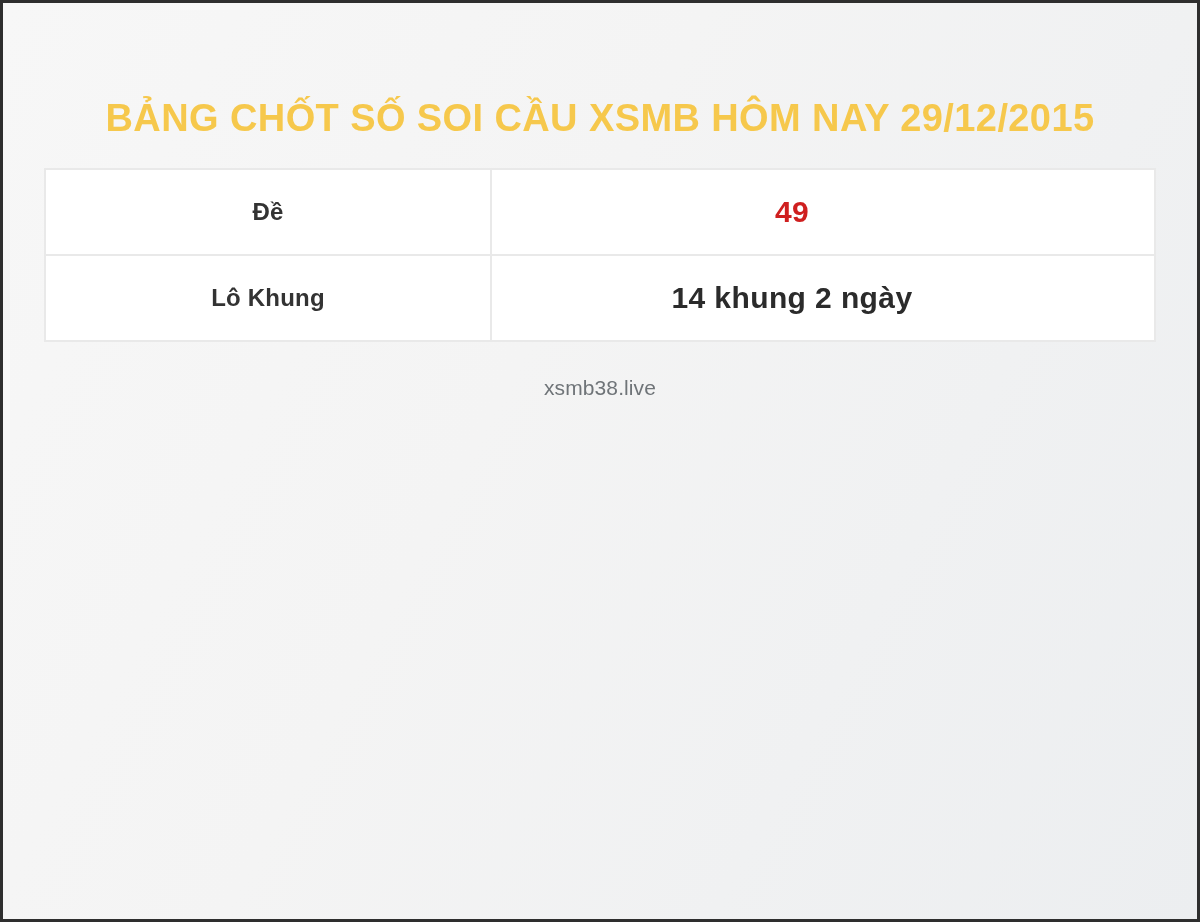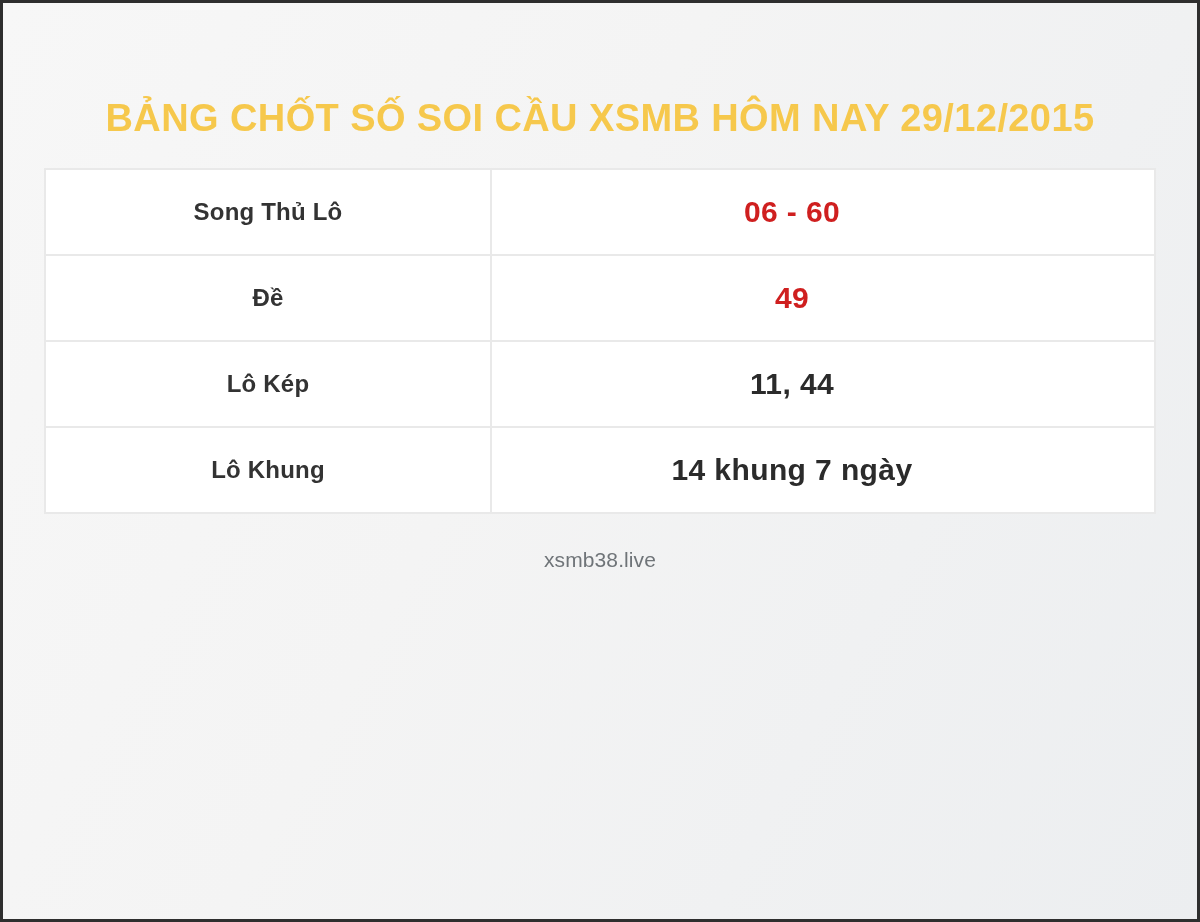--- a/index.html
+++ b/index.html
@@ -93,34 +93,26 @@
 <body>
 
 <div id="page">
 
   <h1 id="title">BẢNG CHỐT SỐ SOI CẦU XSMB HÔM NAY 29/12/2015</h1>
 
   <div id="table-wrap">
     <table id="chot-so-table">
       <tbody id="table-body">
           <tr>
-            <td class="label-cell">Song Thủ Lô</td>
-            <td class="value-cell accent">06 - 60</td>
-          </tr>
-          <tr>
             <td class="label-cell">Đề</td>
             <td class="value-cell accent">49</td>
           </tr>
           <tr>
-            <td class="label-cell">Lô Kép</td>
-            <td class="value-cell">11, 44</td>
-          </tr>
-          <tr>
             <td class="label-cell">Lô Khung</td>
-            <td class="value-cell">14 khung 7 ngày</td>
+            <td class="value-cell">14 khung 2 ngày</td>
           </tr>
         </tbody>
     </table>
   </div>
 
   <div id="footer">xsmb38.live</div>
 
 </div>
 
 </body></html>

